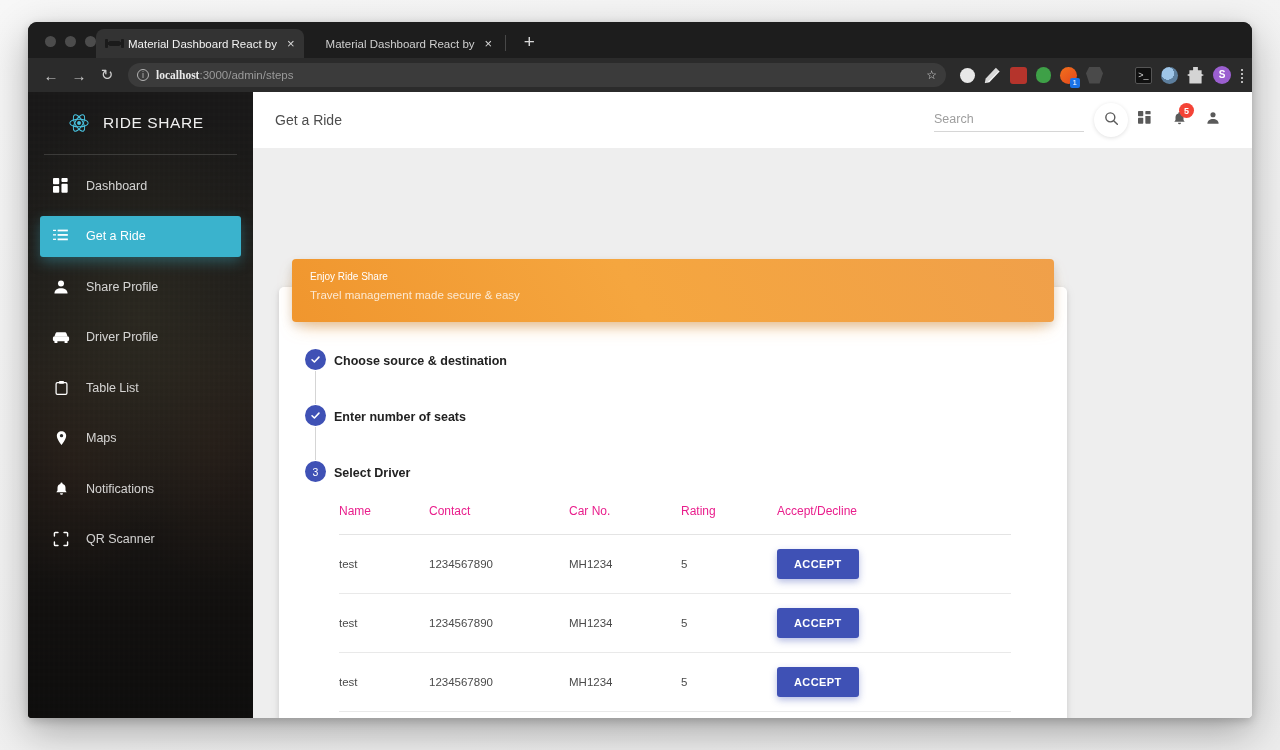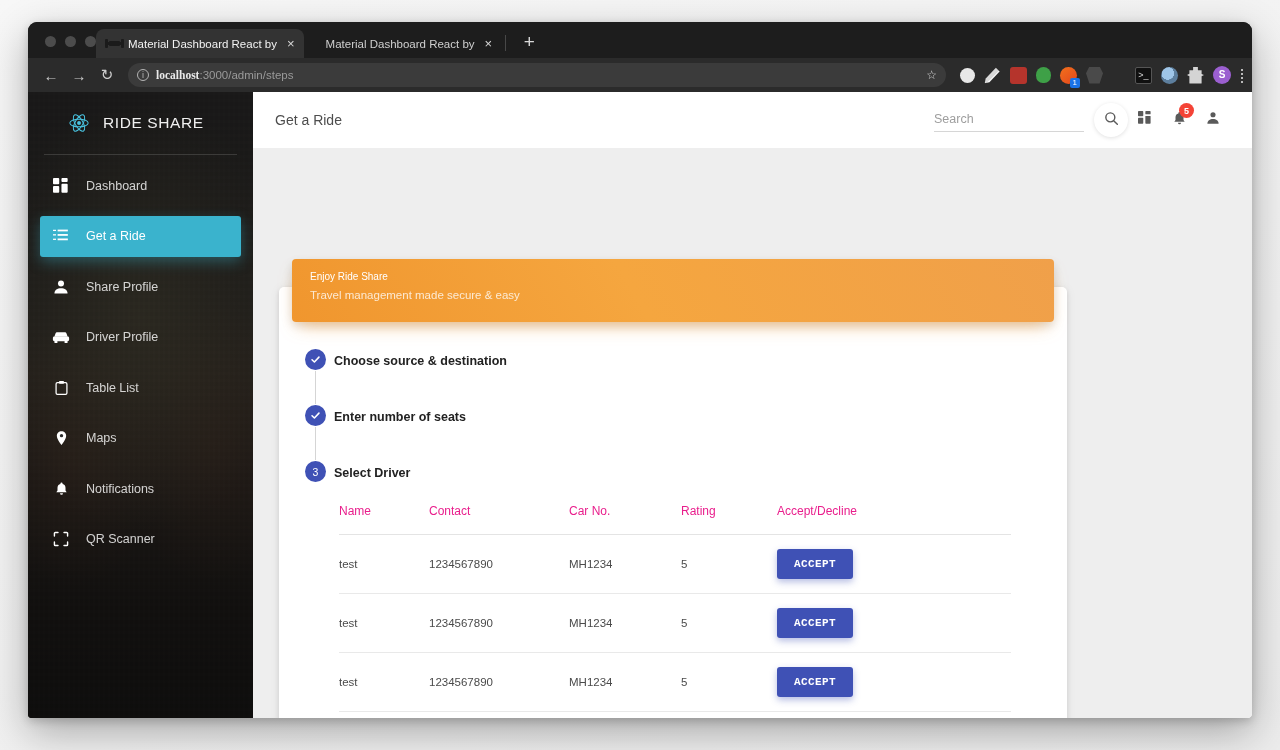--- a/index.html
+++ b/index.html
@@ -203,21 +203,21 @@
     padding: 8px 0 16px 0; border-bottom: 1px solid #e4e4e4;
   }
   tbody td {
     font-size: 11.5px; color: #4a4a4a; padding: 14px 0;
     border-bottom: 1px solid #e9e9e9;
   }
   tbody tr:last-child td { border-bottom: 1px solid #e9e9e9; }
   .accept {
     background: #3f51b5; color: #fff; border: none; border-radius: 3px;
     font-size: 11px; font-weight: 700; letter-spacing: .4px;
-    padding: 9px 17px; font-family: Liberation Mono, monospace;
+    padding: 9px 17px; font-family: Liberation Sans, sans-serif;
     box-shadow: 0 3px 7px rgba(63,81,181,.38);
   }
   .actions { padding: 22px 0 26px 60px; display: flex; align-items: center; gap: 12px; }
   .colw-name{width:90px} .colw-contact{width:140px}
   .colw-car{width:112px} .colw-rating{width:96px}
 </style>
 </head>
 <body>
 
 <div class="browser">

